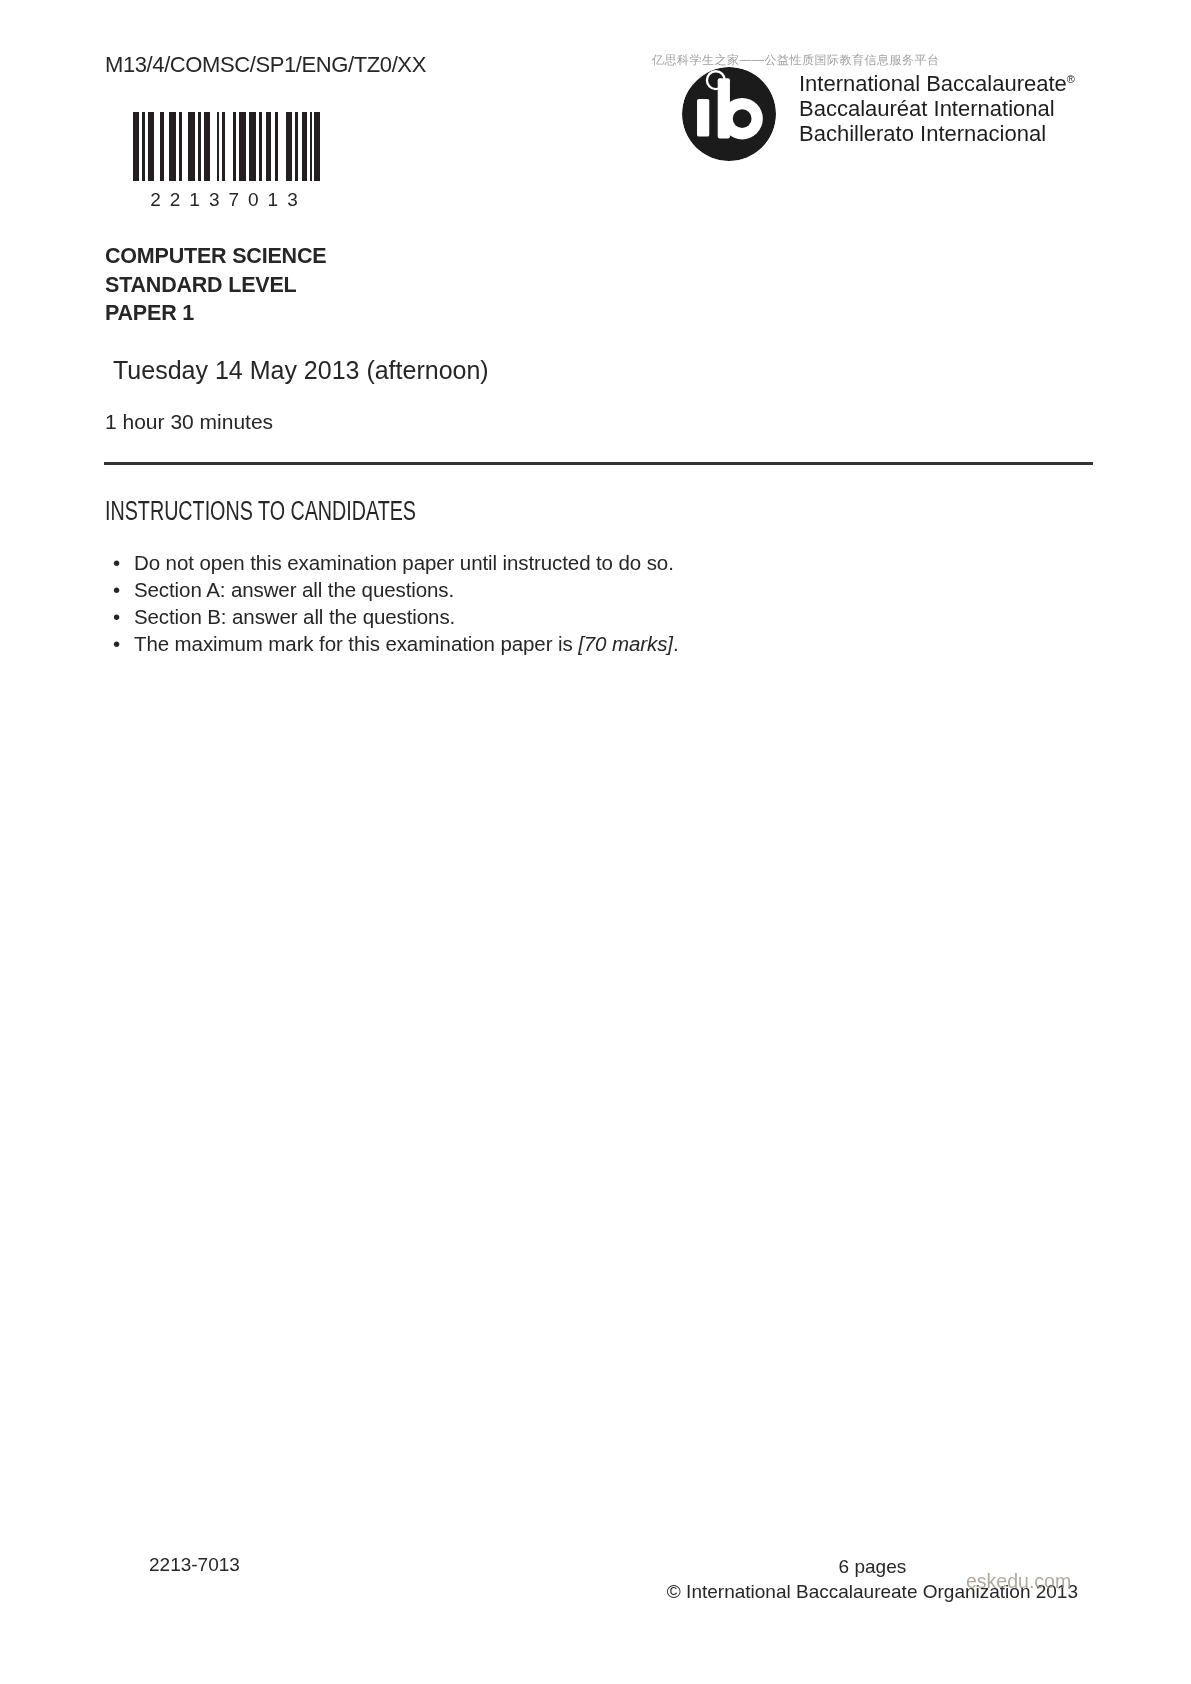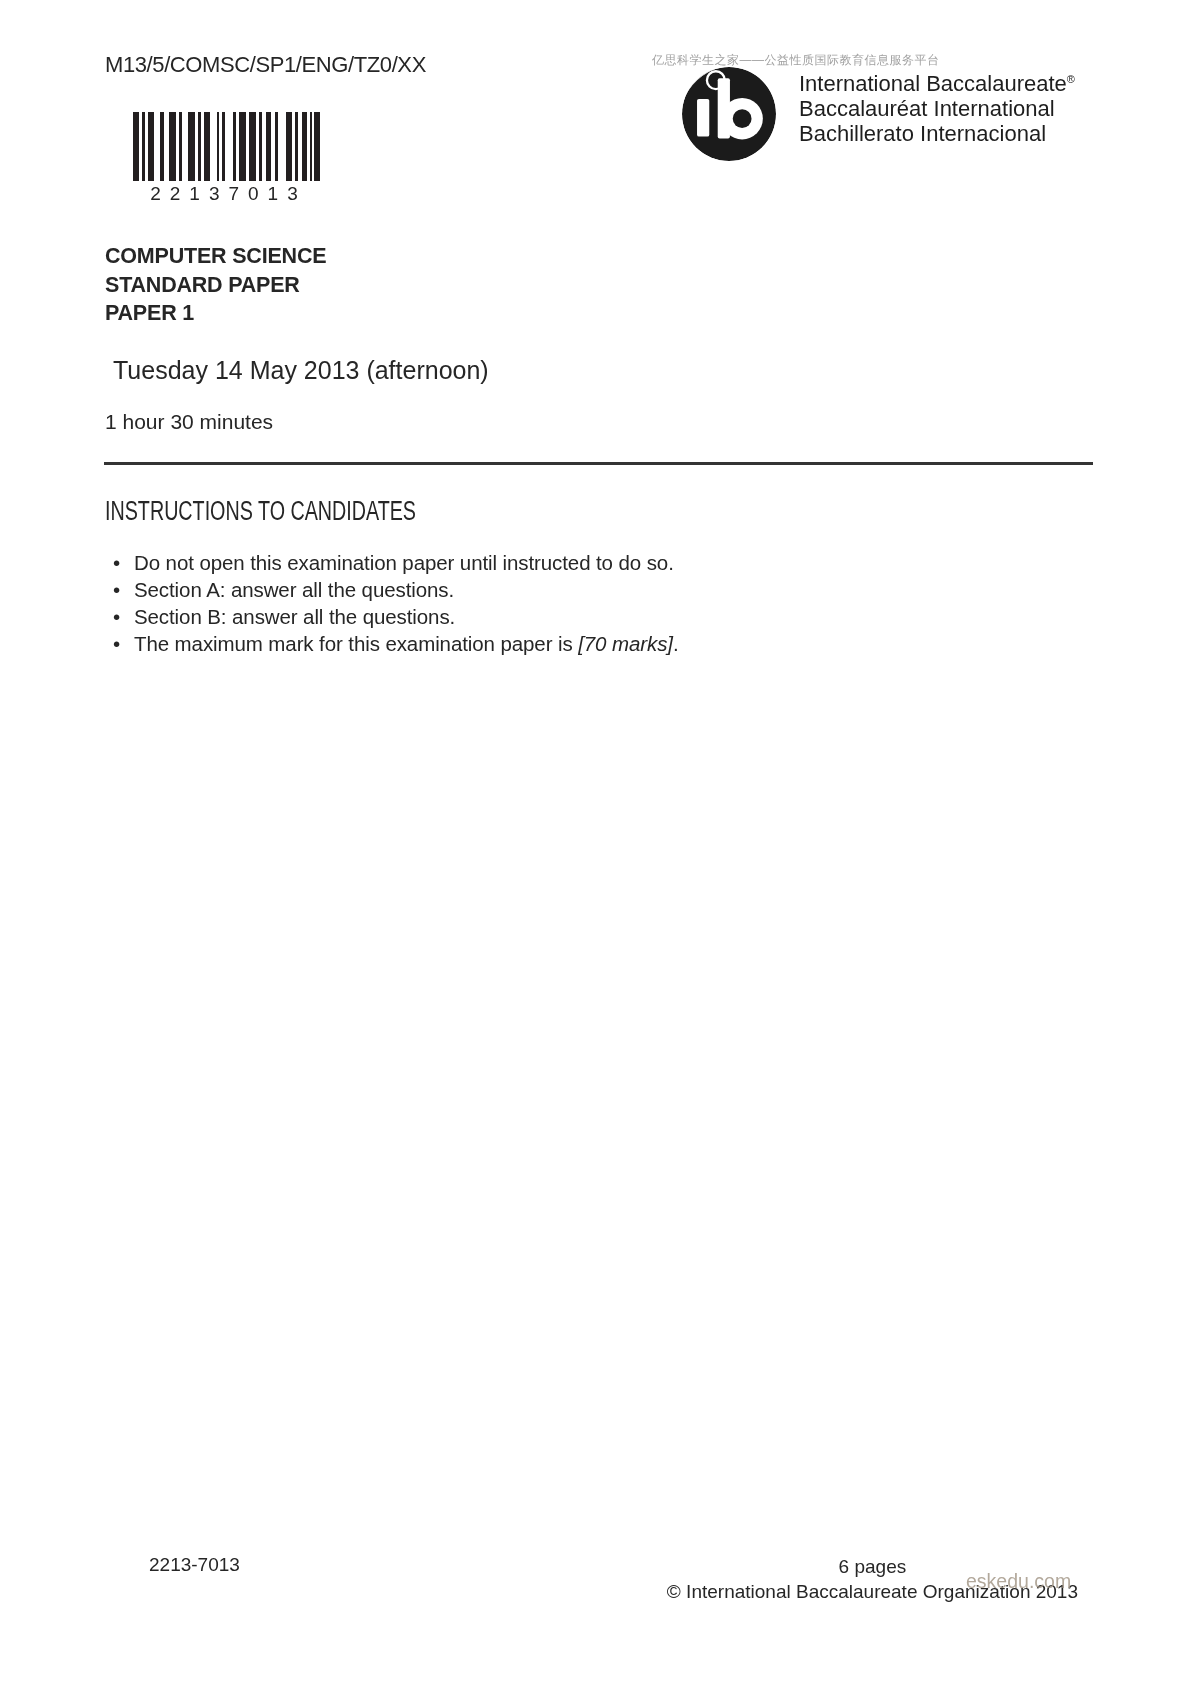--- a/index.html
+++ b/index.html
@@ -7,21 +7,21 @@
     position:relative; width:1191px; height:1684px; margin:0 auto;
     background:#ffffff; overflow:hidden;
     font-family:"Liberation Sans","DejaVu Sans",sans-serif;
     color:#262626;
   }
   .exam-code { position:absolute; left:105px; top:52px; font-size:22px; letter-spacing:-0.4px; }
 
   .barcode { position:absolute; left:133px; top:112px; width:182px; }
   .bars { display:flex; height:69px; }
   .bars .bar { background:#231f20; flex:0 0 auto; }
-  .barcode-number { margin-top:2px; font-size:19px; letter-spacing:9px; text-align:center; padding-left:9px; white-space:nowrap; }
+  .barcode-number { margin-top:8px; font-size:19px; letter-spacing:9px; text-align:center; padding-left:9px; white-space:nowrap; }
 
   .ib-logo { position:absolute; left:682px; top:67px; width:94px; height:94px; }
 
   .logo-text { position:absolute; left:799px; top:67px; font-size:22px; line-height:24.6px; color:#1e1e1e; white-space:nowrap; }
   .logo-text sup { font-size:11px; vertical-align:super; }
 
   .watermark-top {
     position:absolute; left:652px; top:52px; font-size:12px; white-space:nowrap;
     color:rgba(150,150,150,0.9); z-index:6; letter-spacing:0.5px;
   }
@@ -47,21 +47,21 @@
   .watermark-bottom {
     position:absolute; left:966px; top:1570px; font-size:19.5px;
     color:rgba(164,153,137,0.85); z-index:5; white-space:nowrap;
   }
 </style>
 </head>
 <body>
 
 <div class="page">
 
-  <div class="exam-code">M13/5/COMSC/SP1/ENG/TZ0/XX</div>
+  <div class="exam-code">M13/4/COMSC/SP1/ENG/TZ0/XX</div>
 
   <div class="barcode">
     <div class="bars">
         <div class="bar" style="width: 6px; margin-right: 3px;"></div>
         <div class="bar" style="width: 3px; margin-right: 3px;"></div>
         <div class="bar" style="width: 6px; margin-right: 6px;"></div>
         <div class="bar" style="width: 4px; margin-right: 5px;"></div>
         <div class="bar" style="width: 7px; margin-right: 3px;"></div>
         <div class="bar" style="width: 3px; margin-right: 6px;"></div>
         <div class="bar" style="width: 7px; margin-right: 3px;"></div>
@@ -106,21 +106,21 @@
   <div class="logo-text">
     <div><span>International Baccalaureate</span><sup>®</sup></div>
     <div>Baccalauréat International</div>
     <div>Bachillerato Internacional</div>
   </div>
 
   <div class="watermark-top">亿思科学生之家——公益性质国际教育信息服务平台</div>
 
   <div class="title-block">
     <div>COMPUTER SCIENCE</div>
-    <div>STANDARD PAPER</div>
+    <div>STANDARD LEVEL</div>
     <div>PAPER 1</div>
   </div>
 
   <div class="date-line">Tuesday 14 May 2013 (afternoon)</div>
   <div class="duration-line">1 hour 30 minutes</div>
 
   <div class="rule"></div>
 
   <div class="instructions-heading">INSTRUCTIONS TO CANDIDATES</div>
 

